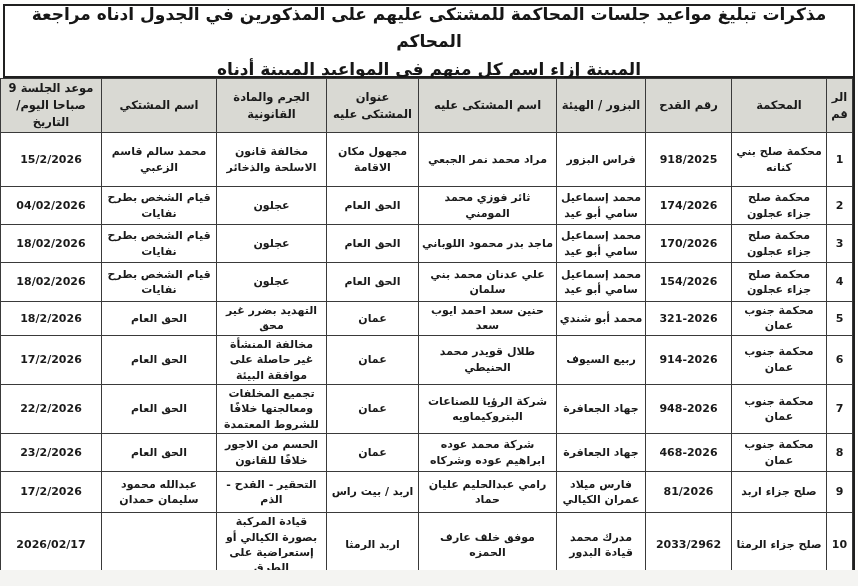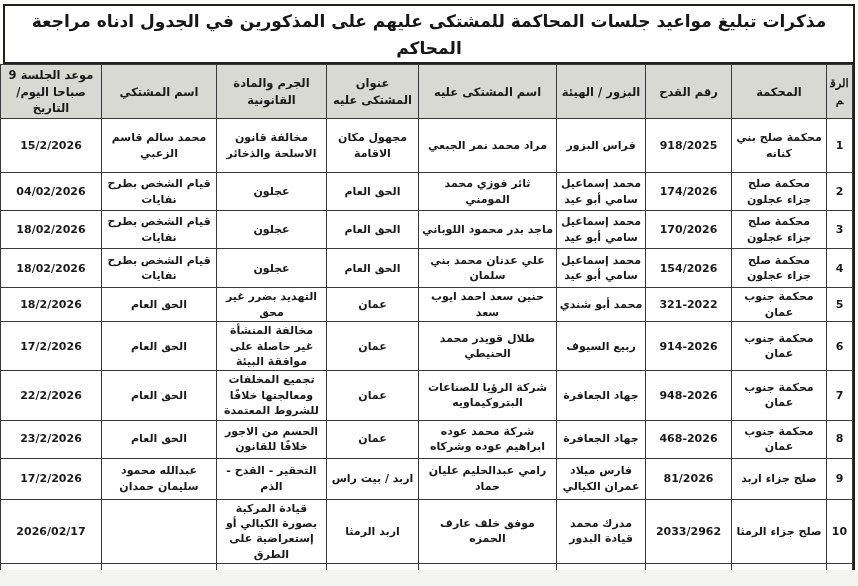--- a/index.html
+++ b/index.html
@@ -60,21 +60,21 @@
   table.hearings th {
     background: #d9d9d3;
     font-size: 11.5px;
     line-height: 1.45;
   }
   table.hearings td {
     background: #ffffff;
     font-size: 11px;
     line-height: 1.4;
   }
-  th.col-num { font-size: 10.5px; padding: 1px 0; font-family: Liberation Serif, serif; }
+  th.col-num { font-size: 10.5px; padding: 1px 0; }
   td.col-num { font-size: 12px; }
   td.col-case_no { font-size: 12.5px; }
   td.col-date { font-size: 12.5px; }
   td.col-court { font-size: 11.5px; }
   thead tr { height: 54px; }
   tbody tr:nth-child(1)  { height: 54px; }
   tbody tr:nth-child(2)  { height: 38px; }
   tbody tr:nth-child(3)  { height: 38px; }
   tbody tr:nth-child(4)  { height: 39px; }
   tbody tr:nth-child(5)  { height: 27px; }
@@ -85,20 +85,21 @@
   tbody tr:nth-child(10) { height: 53px; }
   tbody tr:nth-child(11) { height: 45px; }
 </style>
 </head>
 <body>
 
 <div class="page">
   <div class="sheet">
     <div class="title-box">
       <div>مذكرات تبليغ مواعيد جلسات المحاكمة للمشتكى عليهم على المذكورين في الجدول ادناه مراجعة المحاكم</div>
+      <div>المبينة إزاء اسم كل منهم في المواعيد المبينة أدناه</div>
     </div>
     <table class="hearings">
       <colgroup>
           <col style="width: 26px;">
           <col style="width: 95px;">
           <col style="width: 86px;">
           <col style="width: 89px;">
           <col style="width: 138px;">
           <col style="width: 92px;">
           <col style="width: 110px;">
@@ -159,21 +160,21 @@
             <td class="col-judge">محمد إسماعيل سامي أبو عيد</td>
             <td class="col-defendant">علي عدنان محمد بني سلمان</td>
             <td class="col-address">الحق العام</td>
             <td class="col-crime">عجلون</td>
             <td class="col-complainant">قيام الشخص بطرح نفايات</td>
             <td class="col-date">18/02/2026</td>
           </tr>
           <tr>
             <td class="col-num">5</td>
             <td class="col-court">محكمة جنوب عمان</td>
-            <td class="col-case_no">321-2022</td>
+            <td class="col-case_no">321-2026</td>
             <td class="col-judge">محمد أبو شندي</td>
             <td class="col-defendant">حنين سعد احمد ايوب سعد</td>
             <td class="col-address">عمان</td>
             <td class="col-crime">التهديد بضرر غير محق</td>
             <td class="col-complainant">الحق العام</td>
             <td class="col-date">18/2/2026</td>
           </tr>
           <tr>
             <td class="col-num">6</td>
             <td class="col-court">محكمة جنوب عمان</td>

